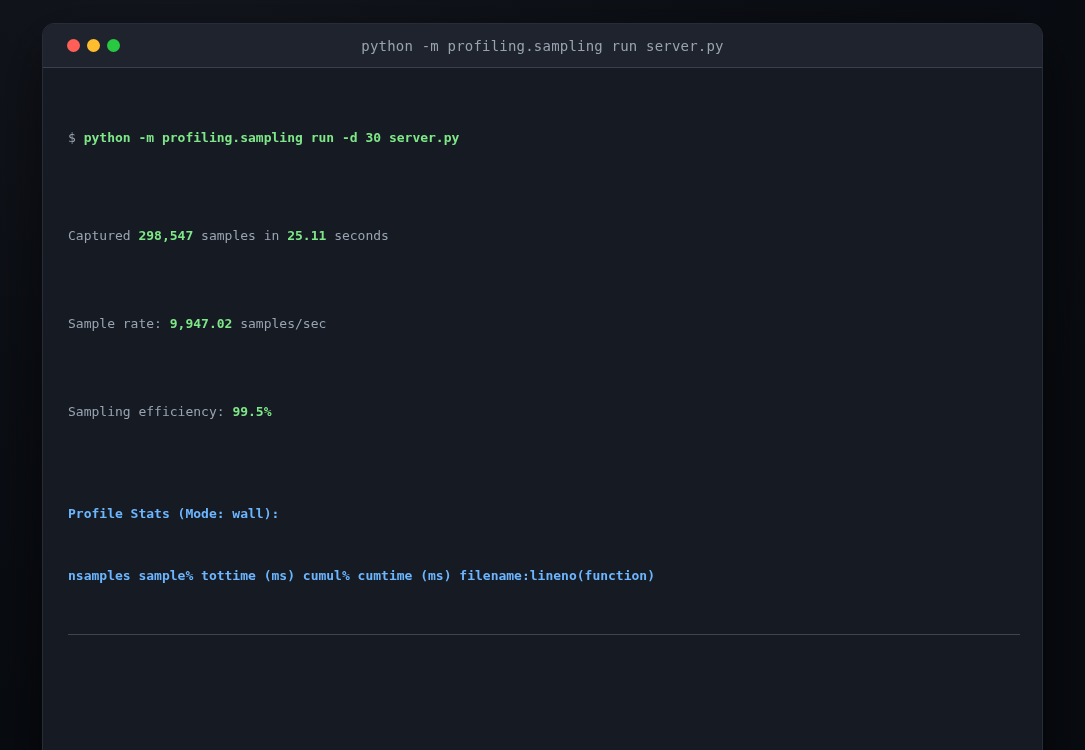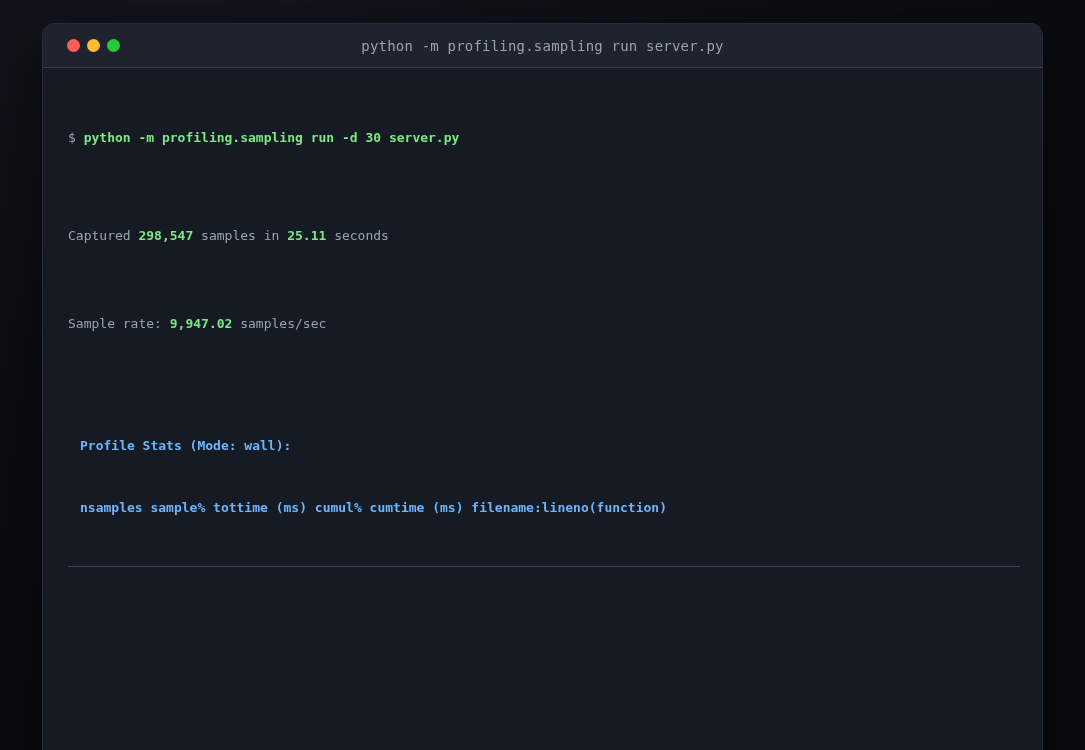--- a/index.html
+++ b/index.html
@@ -23,21 +23,21 @@
     position:absolute;left:0;right:0;top:0;height:43px;display:flex;align-items:center;justify-content:center;
     color:#99a3ae;font-size:14px;letter-spacing:.2px;pointer-events:none;
   }
   .content{
     padding:0 25px;font-size:13px;line-height:20px;color:#c9d1d9;white-space:pre;
   }
   .line{white-space:pre;}
   .muted{color:#9aa4b1;}
   .green{color:#7ee787;}
   .bold{font-weight:bold;}
-  .sect{color:#6cb6ff;font-weight:bold;margin-left:12px;}
+  .sect{color:#6cb6ff;font-weight:bold;}
   .cmd{}
   .l-captured{margin-top:18px;}
   .l-rate{margin-top:8px;}
   .l-eff{margin-top:8px;}
   .profile-title{margin-top:22px;}
   .table-header{margin-top:2px;}
   .divider{margin-top:8px;height:1px;background:#3d4452;width:952px;}
   .ptable{margin-top:14px;}
 </style>
 </head>
@@ -54,20 +54,21 @@
   </div>
 
   <div class="content">
 
     <div class="line cmd"><span class="muted">$ </span><span class="green bold">python -m profiling.sampling run -d 30 server.py</span></div>
 
     <div class="line l-captured"><span class="muted">Captured </span><span class="green bold">298,547</span><span class="muted"> samples in </span><span class="green bold">25.11</span><span class="muted"> seconds</span></div>
 
     <div class="line l-rate"><span class="muted">Sample rate: </span><span class="green bold">9,947.02</span><span class="muted"> samples/sec</span></div>
 
+    <div class="line l-eff"><span class="muted">Sampling efficiency: </span><span class="green bold">99.5%</span></div>
 
     <div class="line sect profile-title">Profile Stats (Mode: wall):</div>
     <div class="line sect table-header">nsamples sample% tottime (ms) cumul% cumtime (ms) filename:lineno(function)</div>
     <div class="divider"></div>
 
     <div class="ptable">
       
       
       
       

